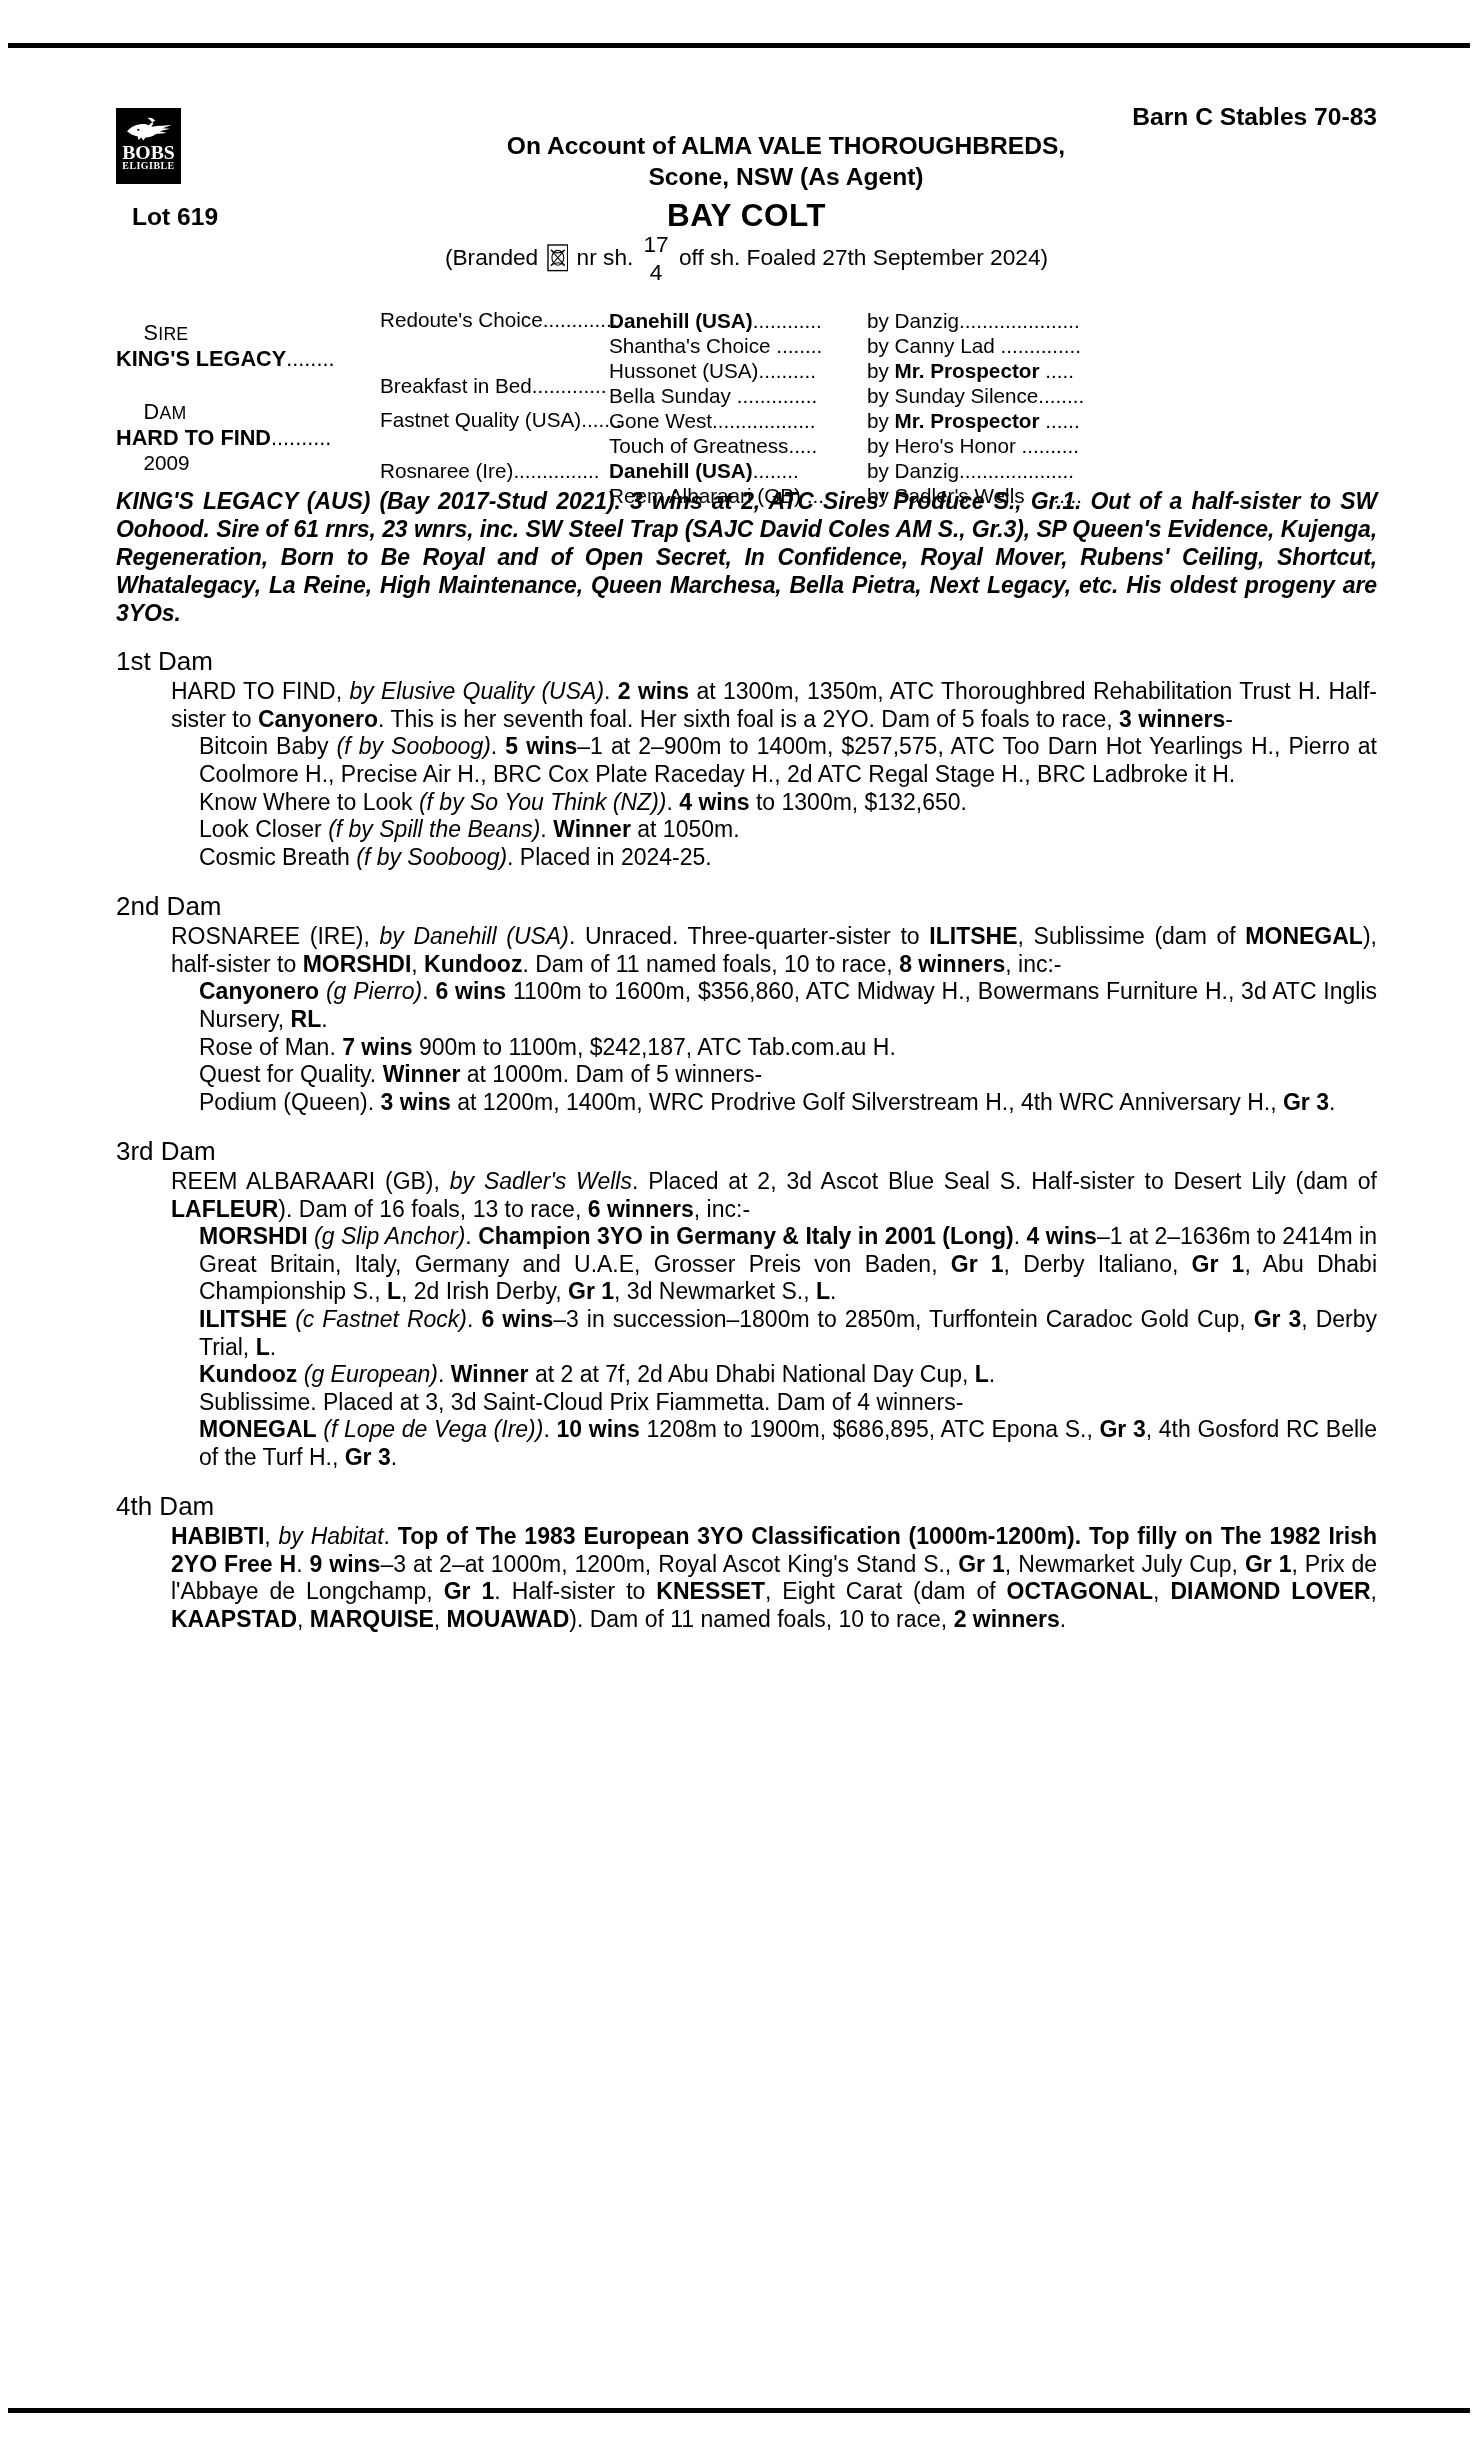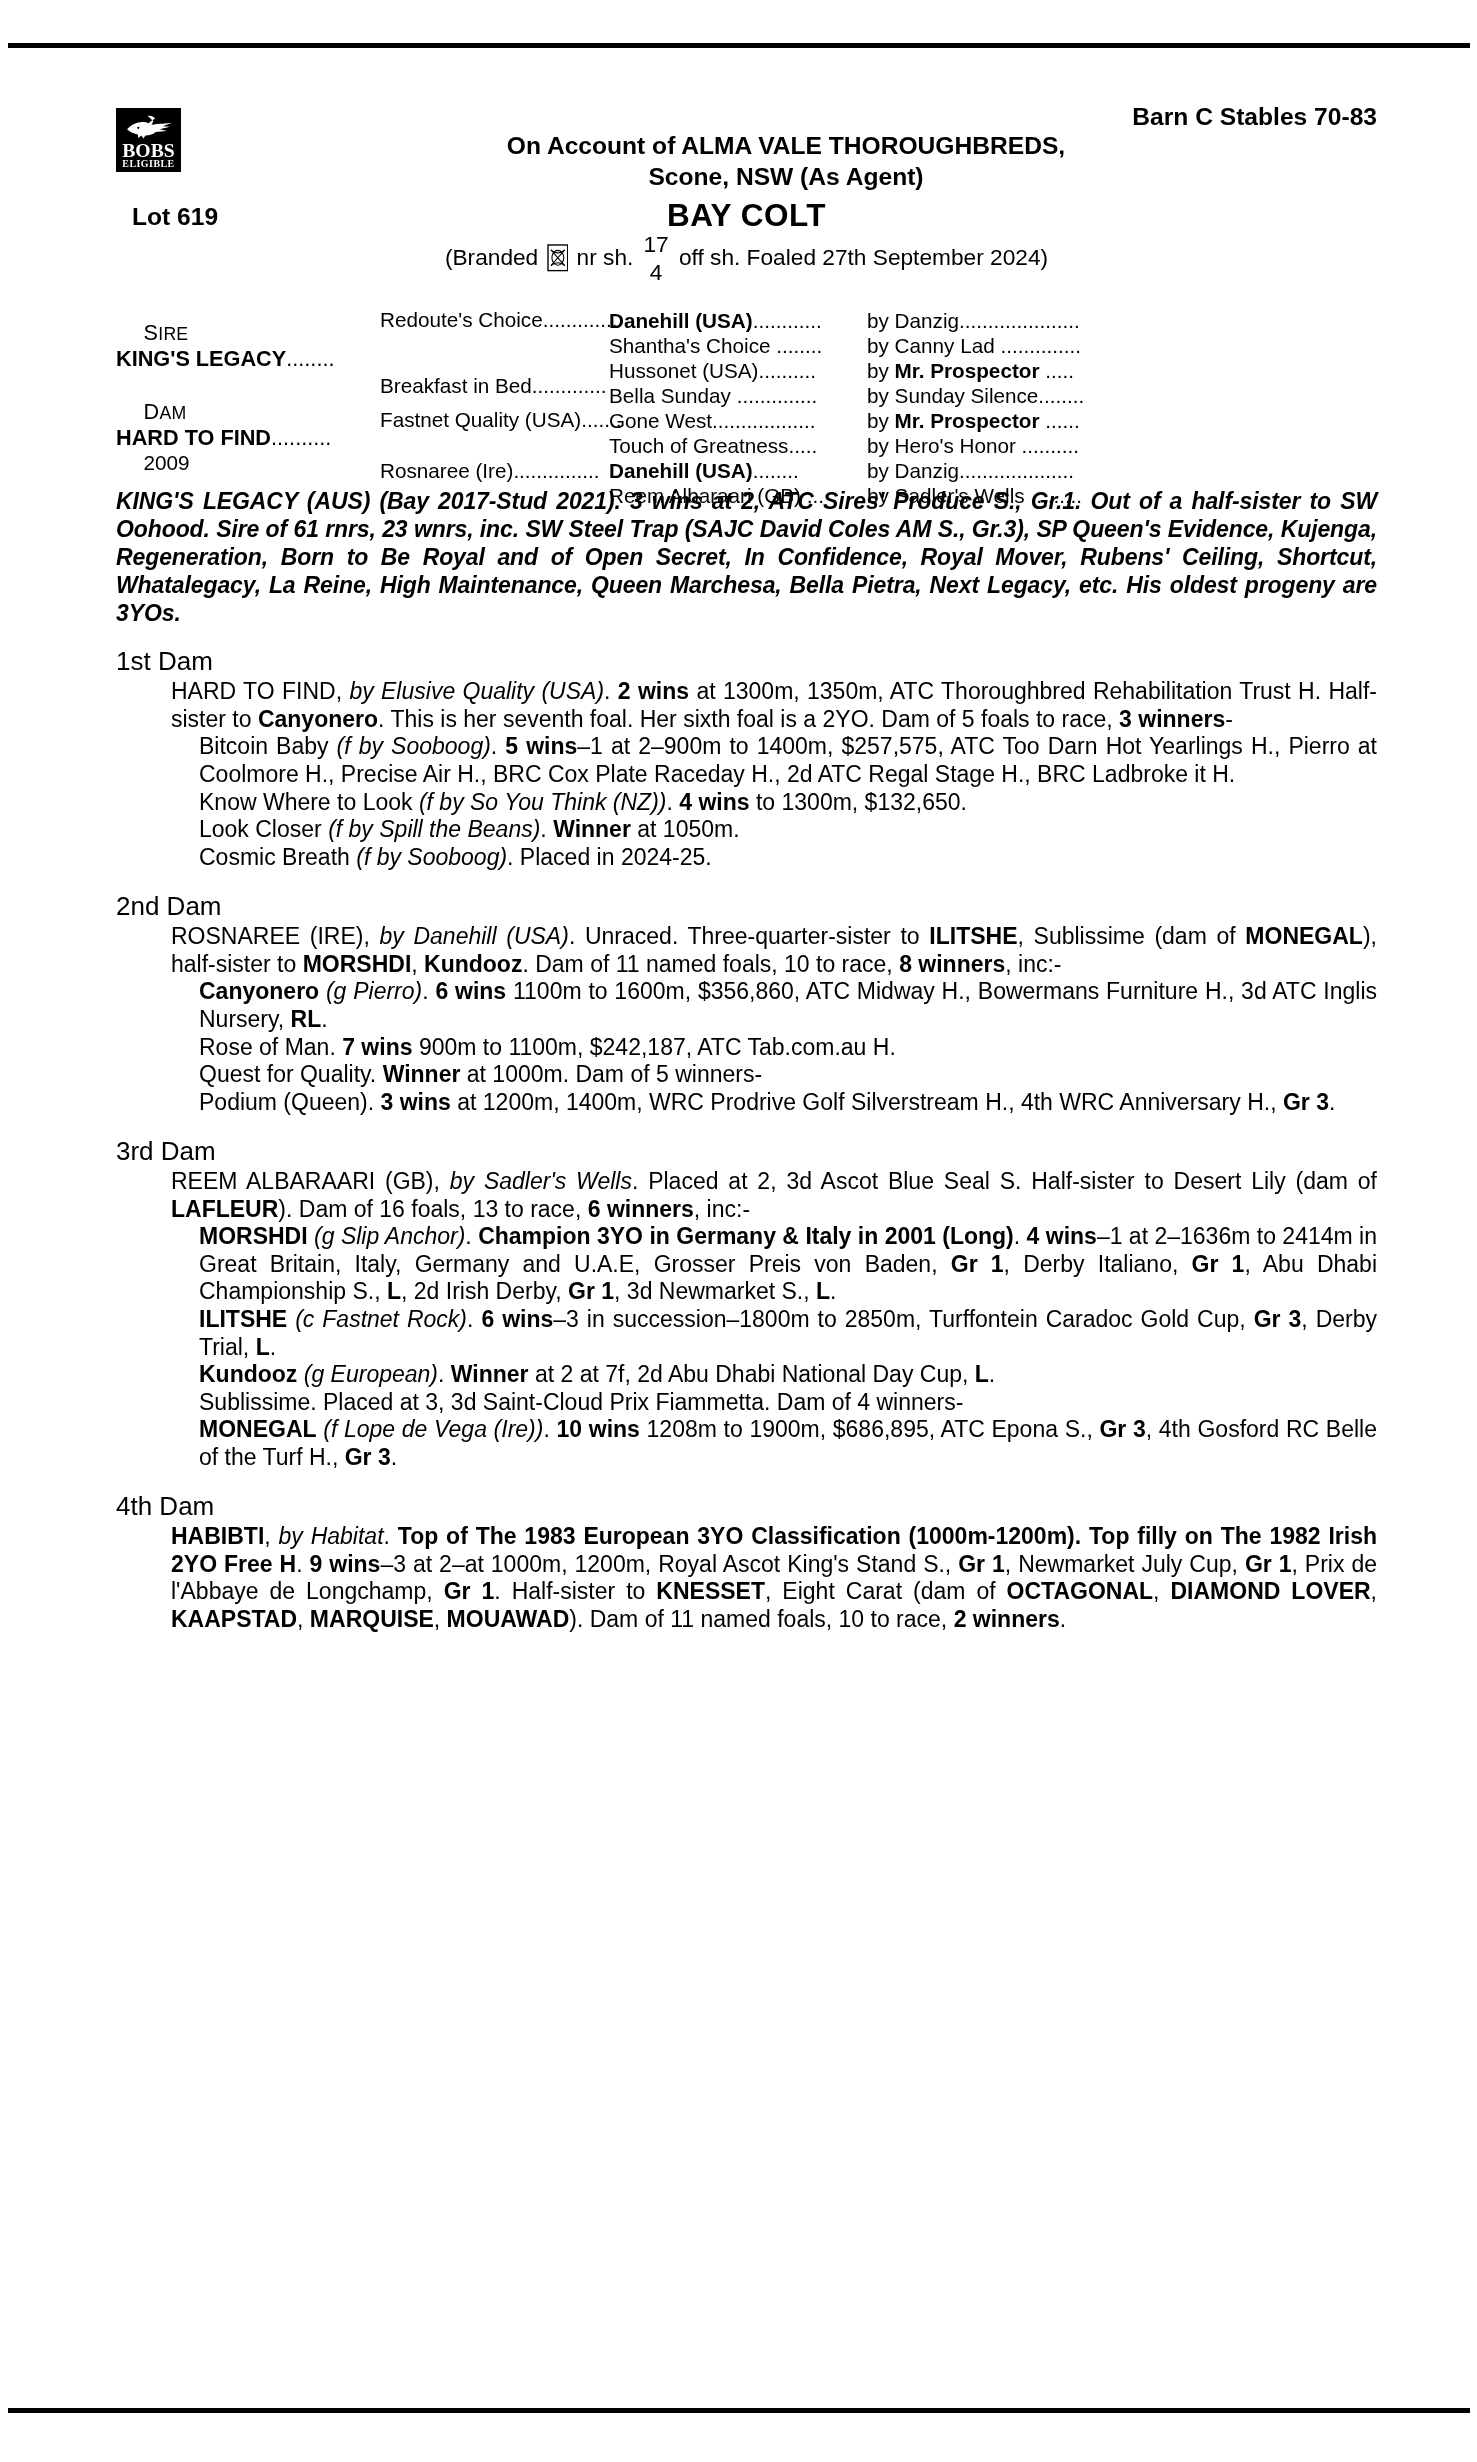--- a/index.html
+++ b/index.html
@@ -42,27 +42,27 @@
   
   .header-block {
     position: relative;
     height: 177px;
   }
   .bobs-logo {
     position: absolute;
     left: 0px;
     top: 39px;
     width: 65px;
-    height: 64px;
+    height: 76px;
     background: #000;
     display: flex;
     flex-direction: column;
     align-items: center;
     justify-content: flex-end;
-    padding-bottom: 2px;
+    padding-bottom: 12px;
     box-sizing: border-box;
   }
   .bobs-logo .horse {
     width: 51px;
     height: 25.6px;
     margin-bottom: 1px;
   }
   .bobs-logo .bobs-word {
     color: #fff;
     font-family: "Liberation Serif", serif;

